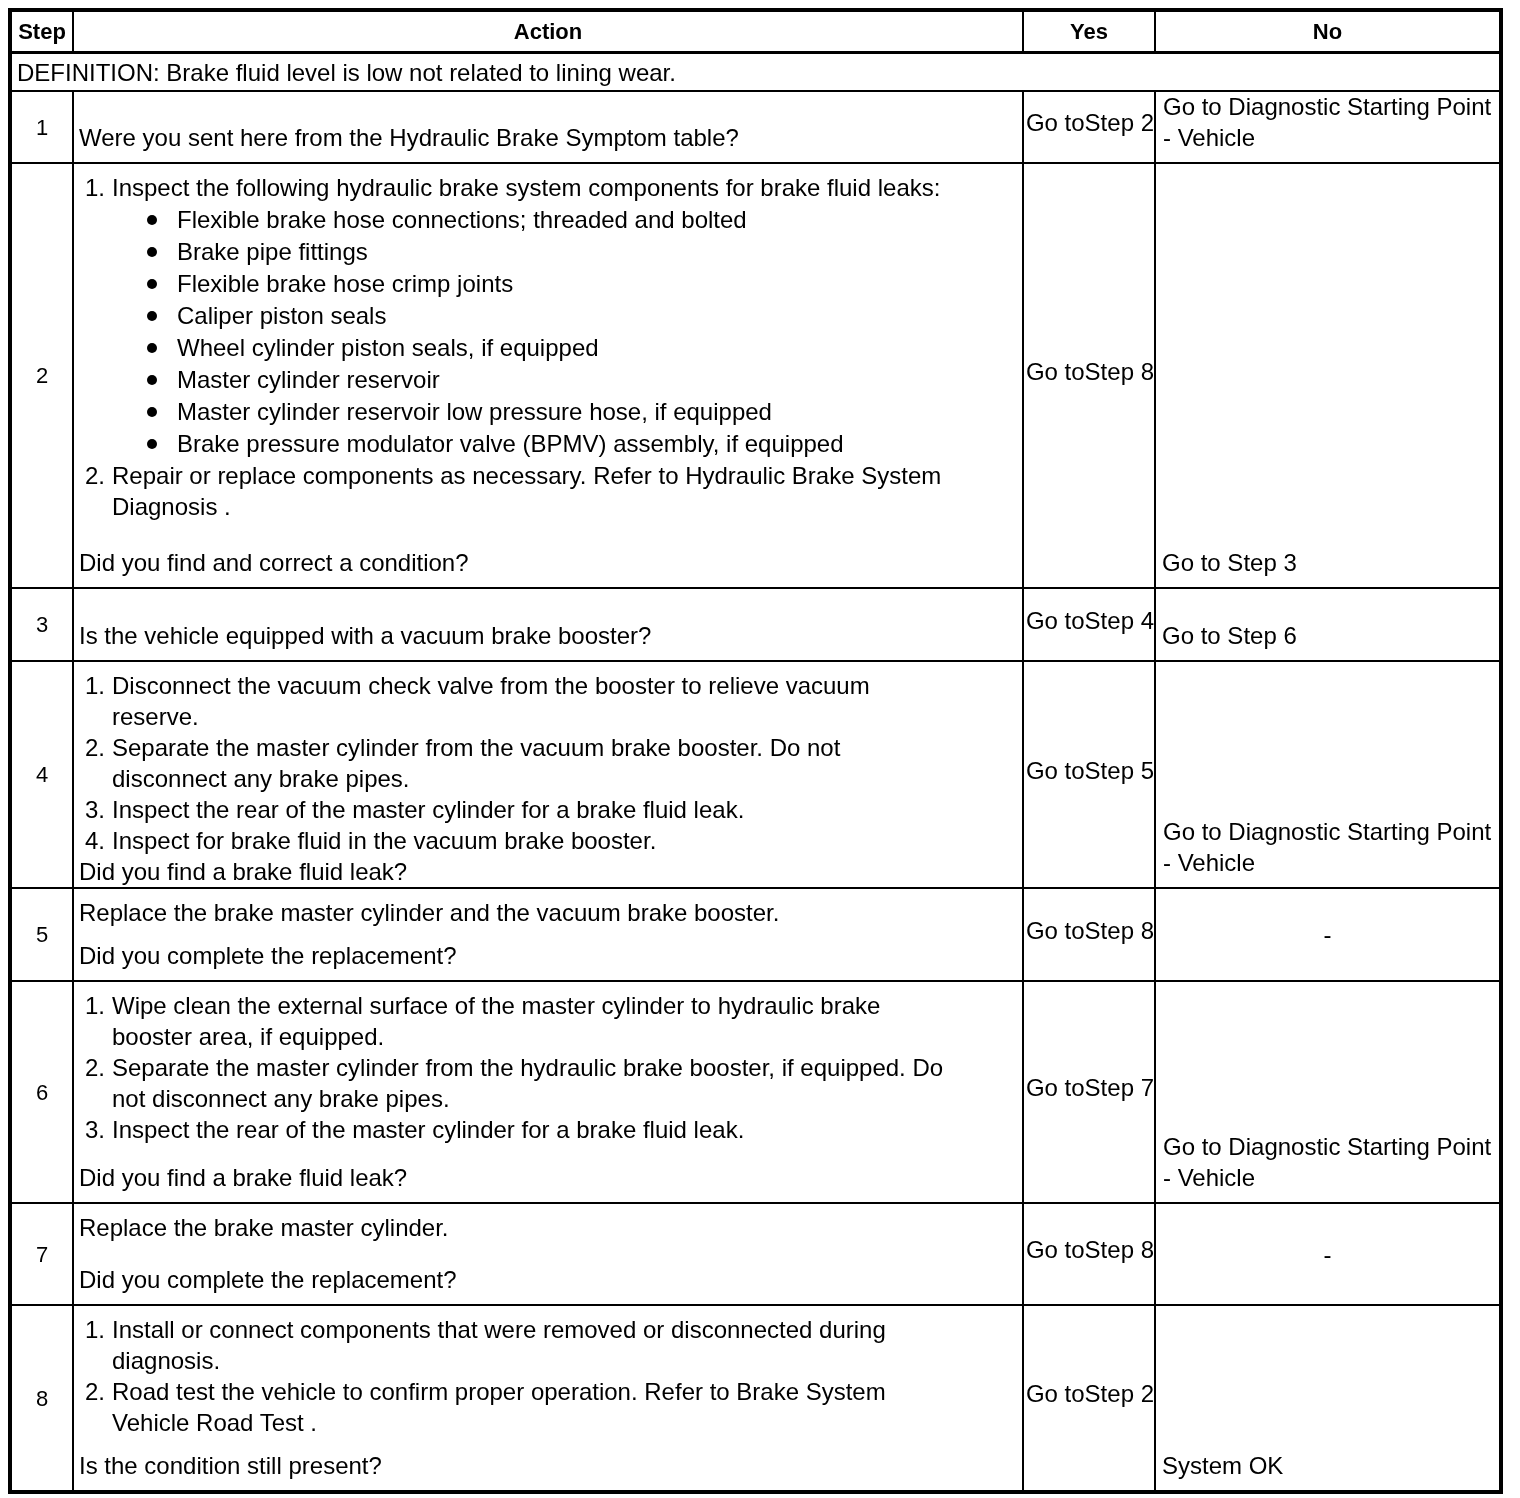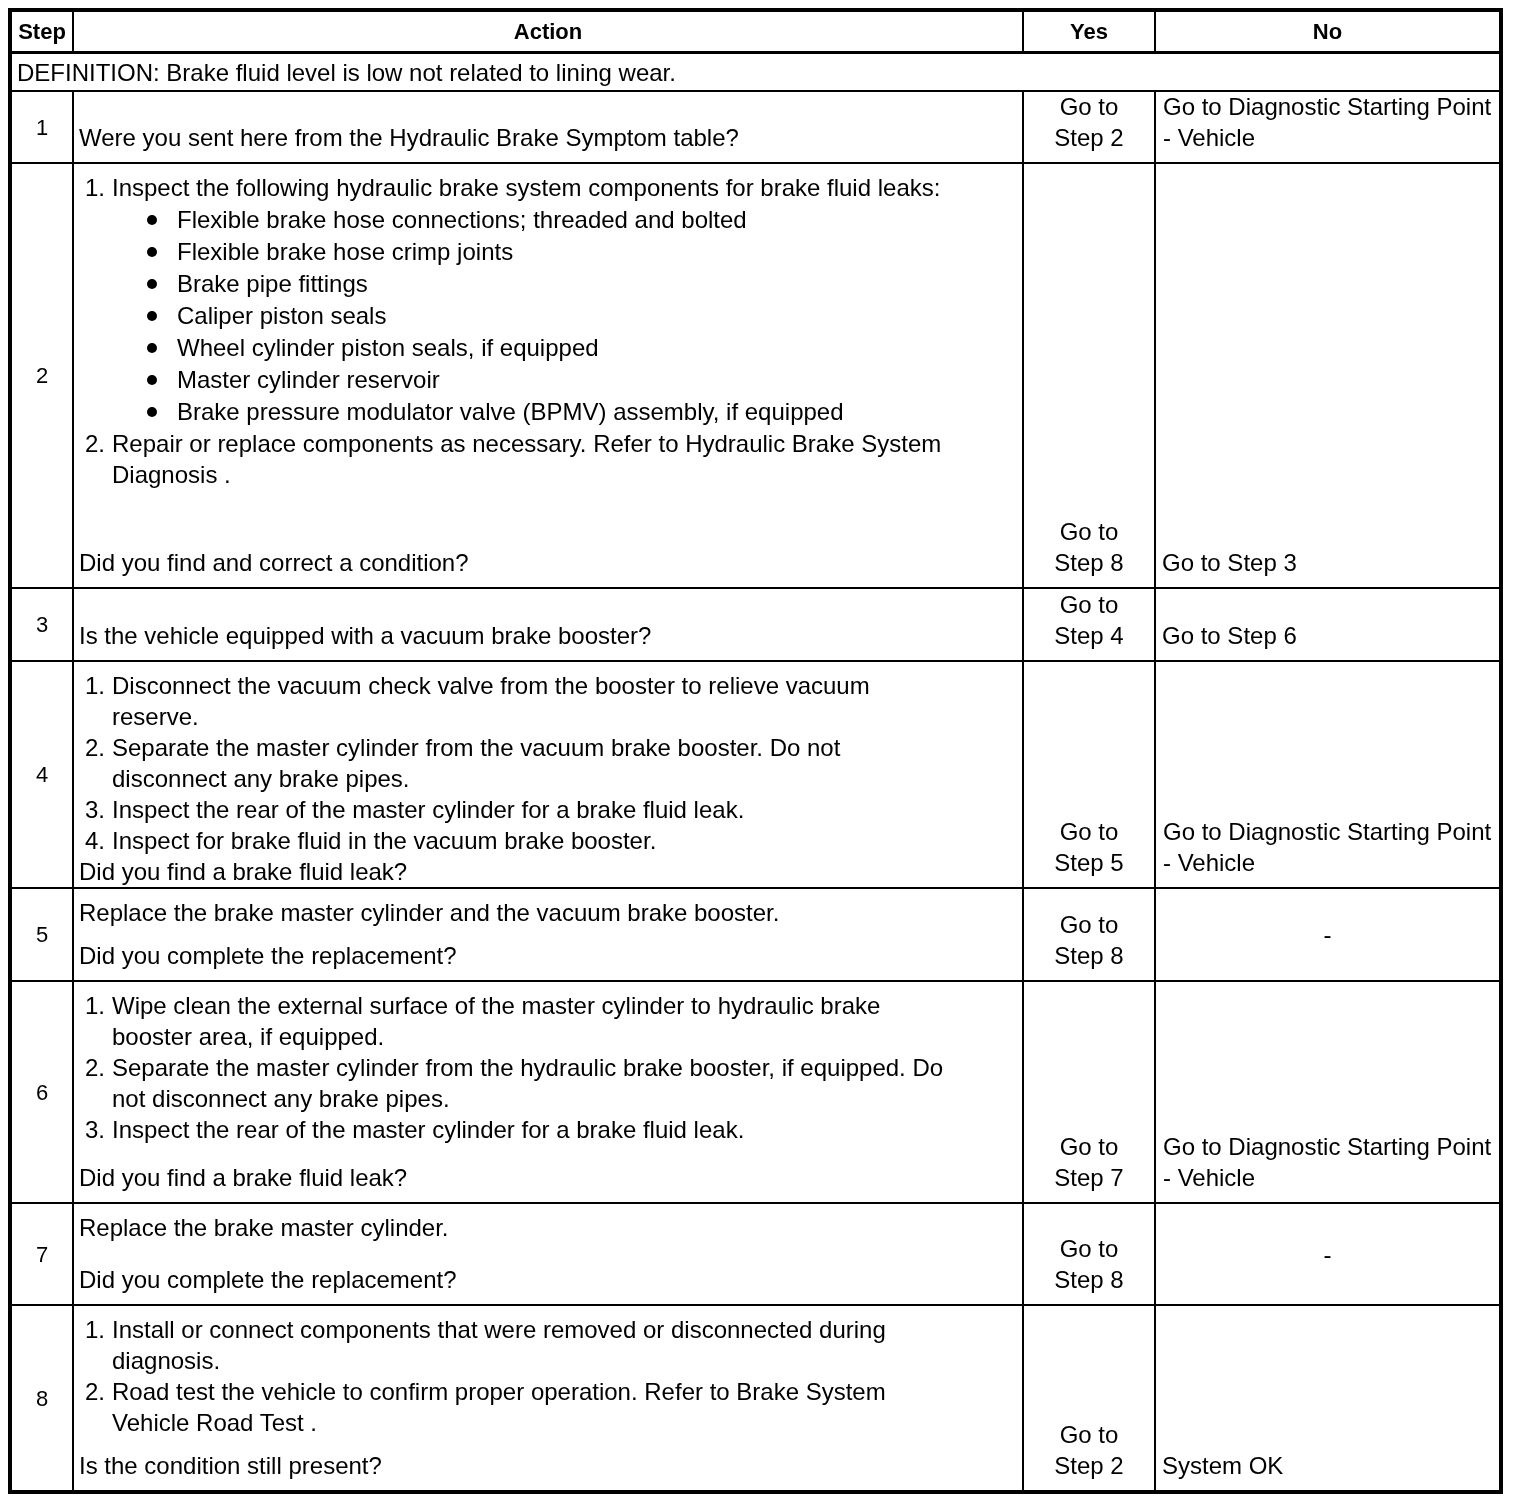--- a/index.html
+++ b/index.html
@@ -55,21 +55,21 @@
   .blist { }
   .bli { display:flex; margin:1px 0; }
   .dot { flex:none; width:30px; margin-left:35px; }
   .dot::before {
     content:""; display:block;
     width:10px; height:10px; border-radius:50%;
     background:#000; margin-top:11px;
   }
   .question { max-width:940px; }
   .yescell {
-    display:flex; flex-direction:column;
+    display:flex; flex-direction:row;
     justify-content:flex-end; align-items:center;
     text-align:center;
     padding-bottom:9px;
   }
   .nocell {
     display:flex; flex-direction:column;
     justify-content:flex-end;
     padding:0 6px 9px 6px;
   }
   .nocell.center { align-items:flex-start; text-align:center; }
@@ -108,37 +108,41 @@
           <span class="num">1.</span>
           <div class="otext">
             <span>Inspect the following hydraulic brake system components for brake fluid leaks:</span>
             <div class="blist">
               <div class="bli">
                   <span class="dot"></span>
                   <span>Flexible brake hose connections; threaded and bolted</span>
                 </div>
               <div class="bli">
                   <span class="dot"></span>
+                  <span>Brake pipe fittings</span>
+                </div>
+              <div class="bli">
+                  <span class="dot"></span>
                   <span>Flexible brake hose crimp joints</span>
                 </div>
               <div class="bli">
                   <span class="dot"></span>
-                  <span>Brake pipe fittings</span>
-                </div>
-              <div class="bli">
-                  <span class="dot"></span>
                   <span>Caliper piston seals</span>
                 </div>
               <div class="bli">
                   <span class="dot"></span>
                   <span>Wheel cylinder piston seals, if equipped</span>
                 </div>
               <div class="bli">
                   <span class="dot"></span>
                   <span>Master cylinder reservoir</span>
+                </div>
+              <div class="bli">
+                  <span class="dot"></span>
+                  <span>Master cylinder reservoir low pressure hose, if equipped</span>
                 </div>
               <div class="bli">
                   <span class="dot"></span>
                   <span>Brake pressure modulator valve (BPMV) assembly, if equipped</span>
                 </div>
             </div>
           </div>
         </div>
         <div class="oli">
           <span class="num">2.</span>

